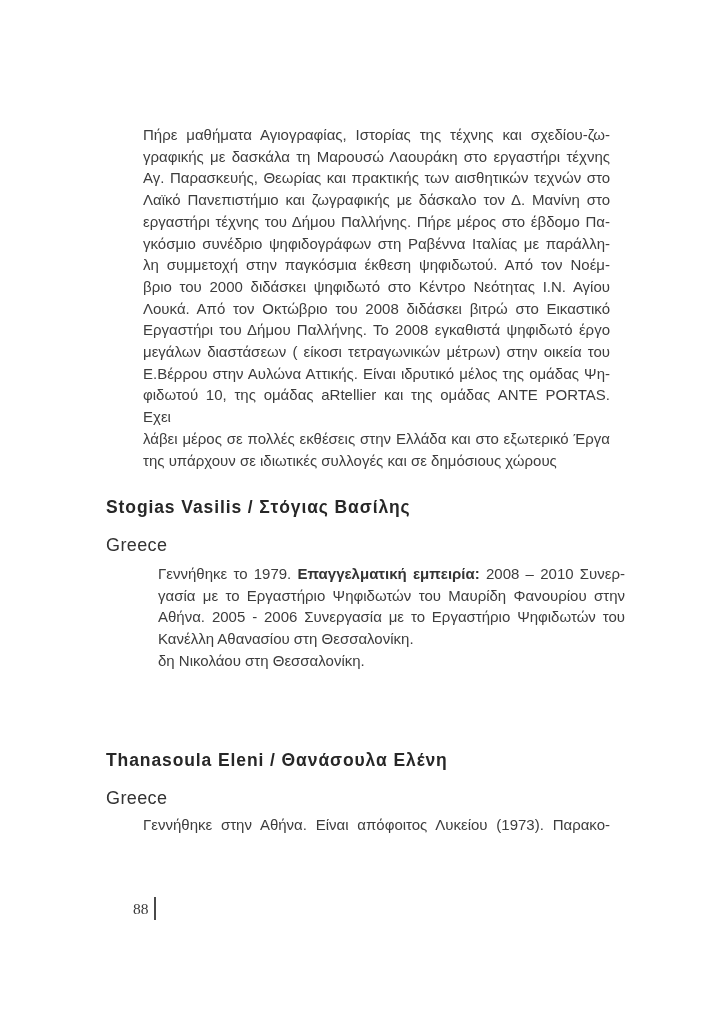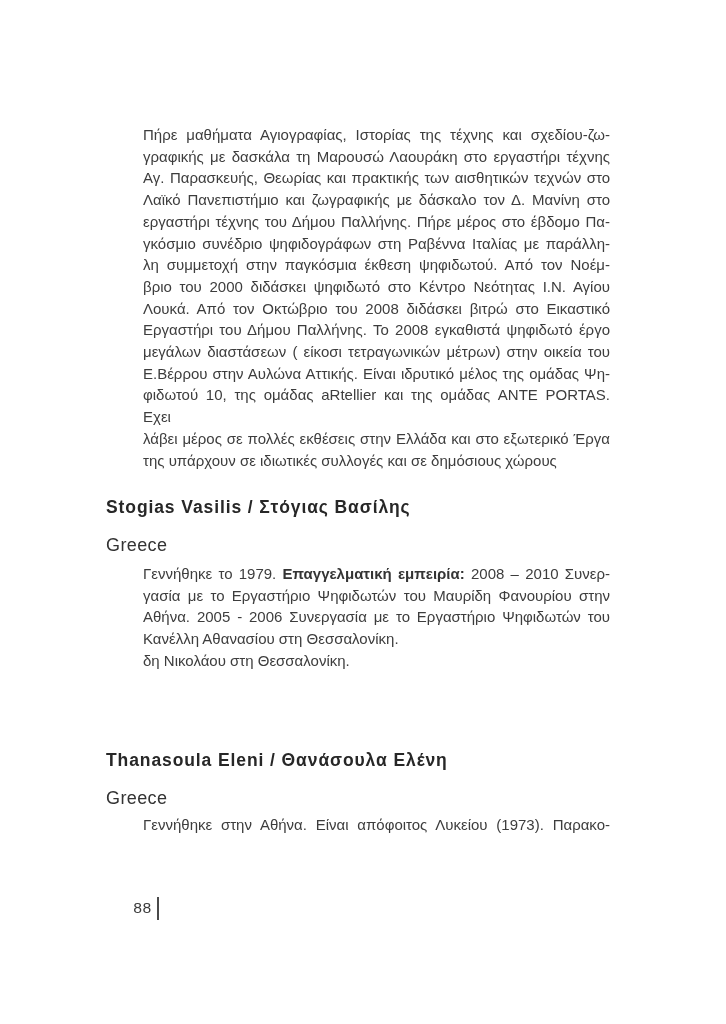--- a/index.html
+++ b/index.html
@@ -54,21 +54,21 @@
   }
   .pagenum-wrap {
     position: absolute;
     left: 133px;
     top: 897px;
     display: flex;
     align-items: center;
     gap: 5px;
   }
   .pagenum {
-    font-family: Liberation Mono, monospace;
+    font-family: Liberation Serif, serif;
     font-size: 15.5px;
     color: #3a3a3a;
   }
   .pagenum-bar {
     width: 2px;
     height: 23px;
     background: #4a4a4a;
   }
 </style>
 </head>
@@ -90,21 +90,21 @@
     <div class="line">μεγάλων διαστάσεων ( είκοσι τετραγωνικών μέτρων) στην οικεία του</div>
     <div class="line">Ε.Βέρρου στην Αυλώνα Αττικής. Είναι ιδρυτικό μέλος της ομάδας Ψη-</div>
     <div class="line">φιδωτού 10, της ομάδας aRtellier και της ομάδας ANTE PORTAS. Εχει</div>
     <div class="line">λάβει μέρος σε πολλές εκθέσεις στην Ελλάδα και στο εξωτερικό Έργα</div>
     <div class="line left">της υπάρχουν σε ιδιωτικές συλλογές και σε δημόσιους χώρους</div>
   </div>
 
   <h2 class="entry-name" style="top:497px;">Stogias Vasilis / Στόγιας Βασίλης</h2>
   <div class="entry-country" style="top:525px;">Greece</div>
 
-  <div class="para" style="top:563px;">
+  <div class="para" style="top:563px;margin-left:15px;">
     <div class="line"><span>Γεννήθηκε το 1979. </span><span class="b">Επαγγελματική εμπειρία:</span><span> 2008 – 2010 Συνερ-</span></div>
     <div class="line">γασία με το Εργαστήριο Ψηφιδωτών του Μαυρίδη Φανουρίου στην</div>
     <div class="line">Αθήνα. 2005 - 2006 Συνεργασία με το Εργαστήριο Ψηφιδωτών του</div>
     <div class="line left">Κανέλλη Αθανασίου στη Θεσσαλονίκη.</div>
     <div class="line left">δη Νικολάου στη Θεσσαλονίκη.</div>
   </div>
 
   <h2 class="entry-name" style="top:750px;text-align:center;">Thanasoula Eleni / Θανάσουλα Ελένη</h2>
   <div class="entry-country" style="top:778px;">Greece</div>
 

